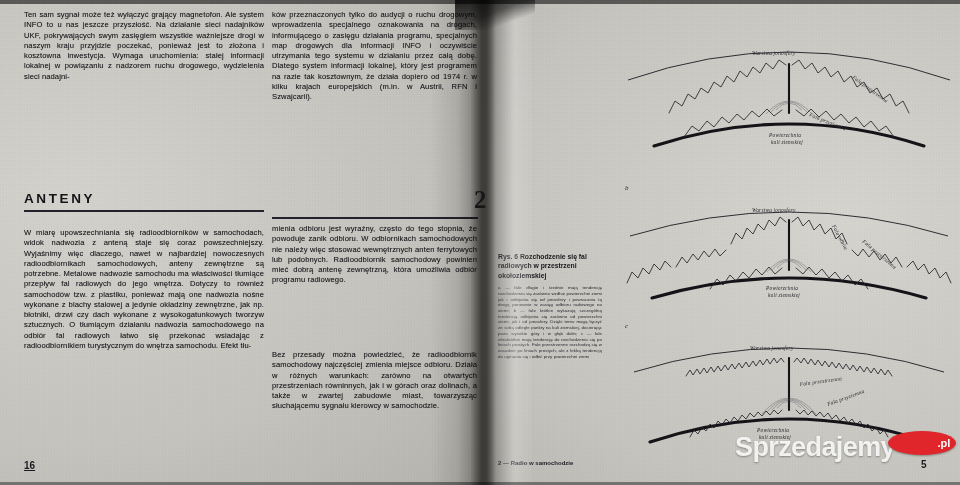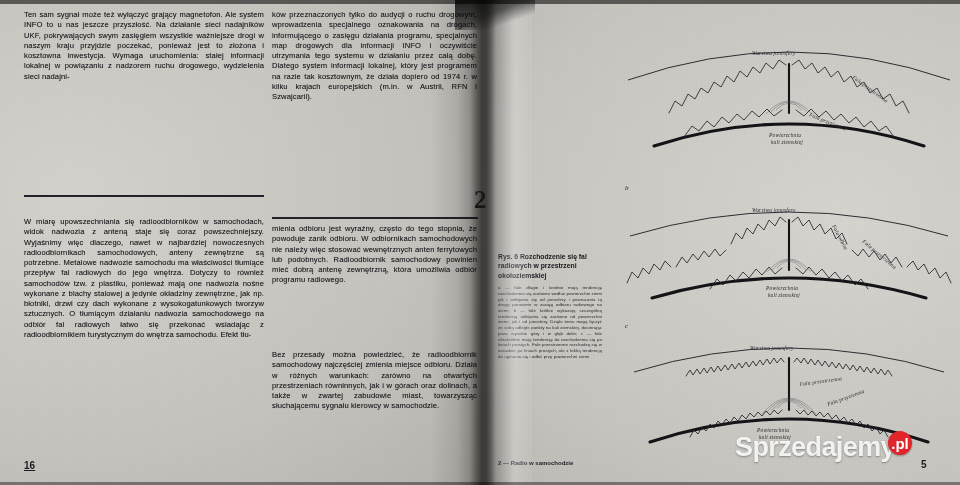--- a/index.html
+++ b/index.html
@@ -87,46 +87,47 @@
   .hand-label{font-family:"Liberation Serif",serif;font-size:5.4px;font-style:italic;
      fill:#2b2930;letter-spacing:.2px;}
 
   
   #watermark{position:absolute;left:735px;top:432px;pointer-events:none;
      display:flex;align-items:flex-start;}
   #wm-text{font-size:27px;font-weight:bold;color:rgba(255,255,255,.88);
      letter-spacing:-.6px;font-family:"Liberation Sans",sans-serif;
      text-shadow:0 1px 2px rgba(80,78,76,.55);}
   #wm-badge{width:24px;height:24px;border-radius:50%;background:#e0262b;
-     color:#fff;font-size:15px;font-weight:bold;display:flex;
+     color:#fff;font-size:11px;font-weight:bold;display:flex;
      align-items:center;justify-content:center;margin-left:-7px;margin-top:-1px;
-     box-shadow:0 1px 2px rgba(0,0,0,.35);}
+     box-shadow:0 1px 2px rgba(0,0,0,.35);padding-left:44px;}
 </style>
 </head>
 <body>
 
 <div id="scan">
 
   <div class="sheet" id="left-page">
     <div class="grain"></div>
   </div>
 
   <div class="sheet" id="right-page">
     <div class="grain"></div>
   </div>
 
   <div class="col body-text" style="left:24px;top:10px;width:240px;">
     <p>Ten sam sygnał może też wyłączyć grający magnetofon. Ale system INFO to u nas jeszcze przyszłość. Na działanie sieci nadajników UKF, pokrywających swym zasięgiem wszystkie ważniejsze drogi w naszym kraju przyjdzie poczekać, ponieważ jest to złożona i kosztowna inwestycja. Wymaga uruchomienia: stałej informacji lokalnej w powiązaniu z nadzorem ruchu drogowego, wydzielenia sieci nadajni-</p>
   </div>
 
   <div class="col" style="left:24px;top:191px;width:240px;">
+    <div class="section-head">ANTENY</div>
     <div class="rule"></div>
   </div>
 
-  <div class="col body-text" style="left:24px;top:217px;width:240px;">
+  <div class="col body-text" style="left:24px;top:228px;width:240px;">
     <p>W miarę upowszechniania się radioodbiorników w samochodach, widok nadwozia z anteną staje się coraz powszechniejszy. Wyjaśnimy więc dlaczego, nawet w najbardziej nowoczesnych radioodbiornikach samochodowych, anteny zewnętrzne są potrzebne. Metalowe nadwozie samochodu ma właściwości tłumiące przepływ fal radiowych do jego wnętrza. Dotyczy to również samochodów tzw. z plastiku, ponieważ mają one nadwozia nośne wykonane z blachy stalowej a jedynie okładziny zewnętrzne, jak np. błotniki, drzwi czy dach wykonane z wysokogatunkowych tworzyw sztucznych. O tłumiącym działaniu nadwozia samochodowego na odbiór fal radiowych łatwo się przekonać wsiadając z radioodbiornikiem turystycznym do wnętrza samochodu. Efekt tłu-</p>
   </div>
 
   <div class="col folio" style="left:24px;top:460px;text-decoration:underline;">16</div>
 
   <div class="col body-text" style="left:272px;top:10px;width:205px;">
     <p>ków przeznaczonych tylko do audycji o ruchu drogowym, wprowadzenia specjalnego oznakowania na drogach, informującego o zasięgu działania programu, specjalnych map drogowych dla informacji INFO i oczywiście utrzymania tego systemu w działaniu przez całą dobę. Dlatego system informacji lokalnej, który jest programem na razie tak kosztownym, że działa dopiero od 1974 r. w kilku krajach europejskich (m.in. w Austrii, RFN i Szwajcarii).</p>
   </div>
 
   <div class="chap-num" style="left:474px;top:186px;">2</div>

